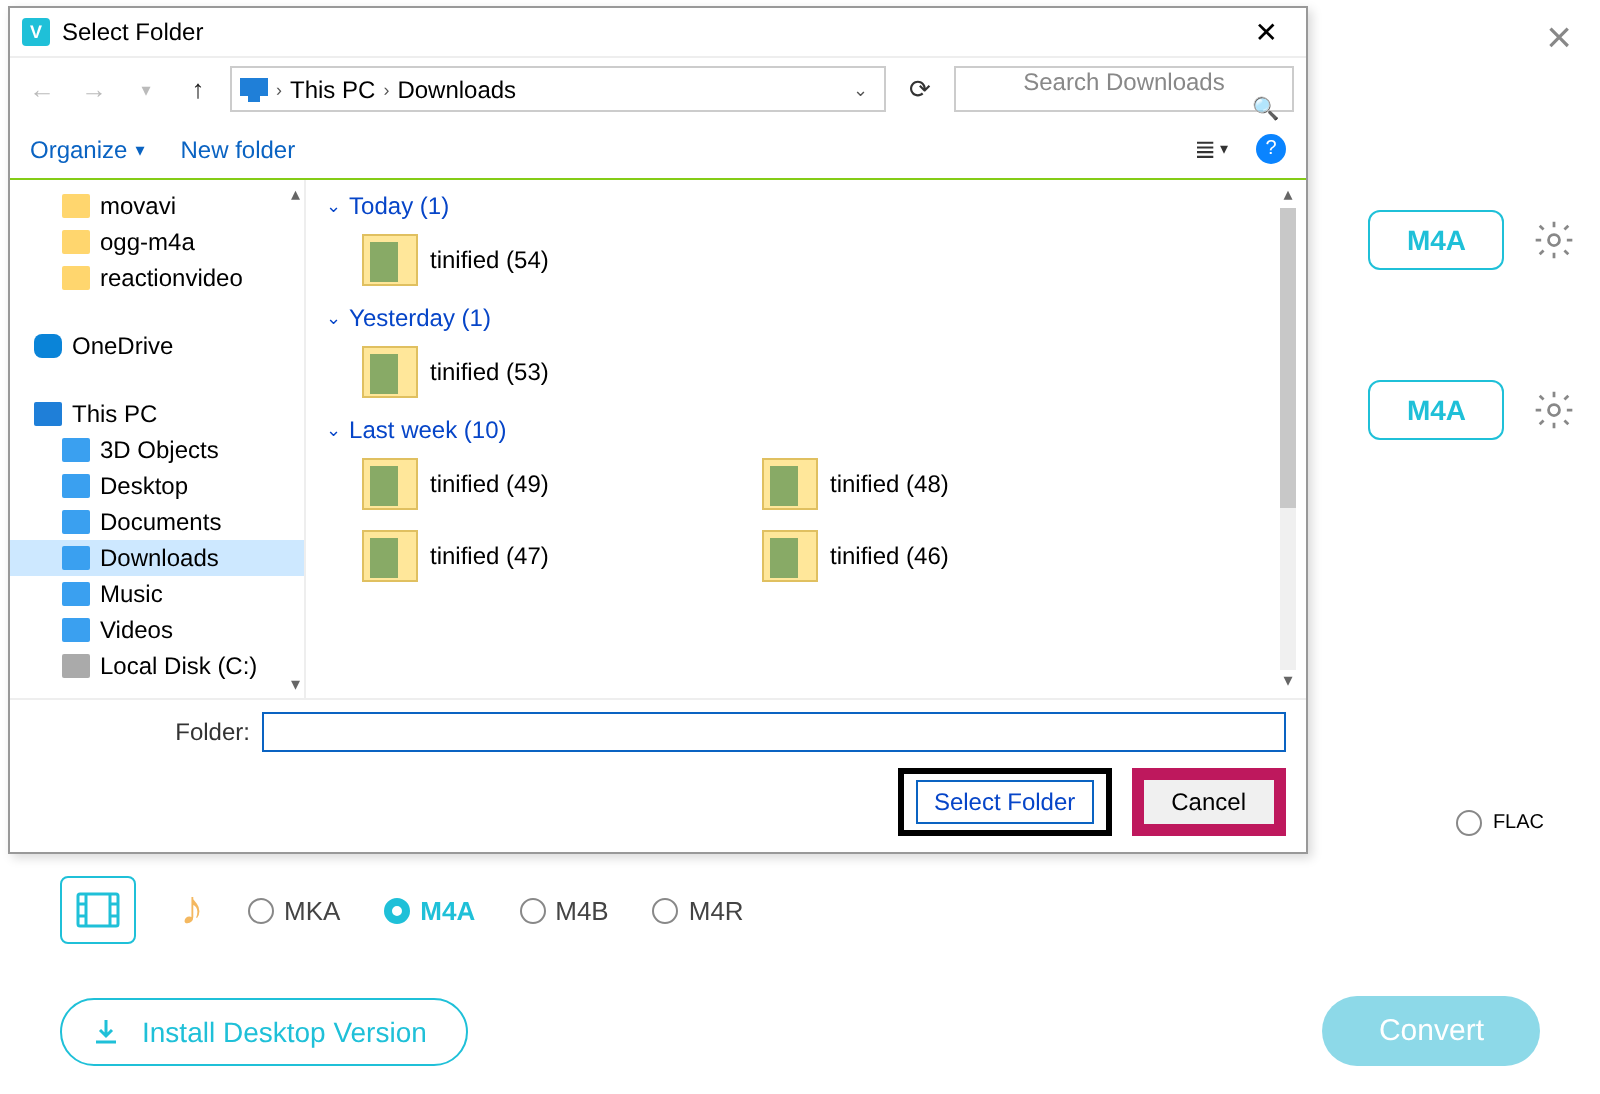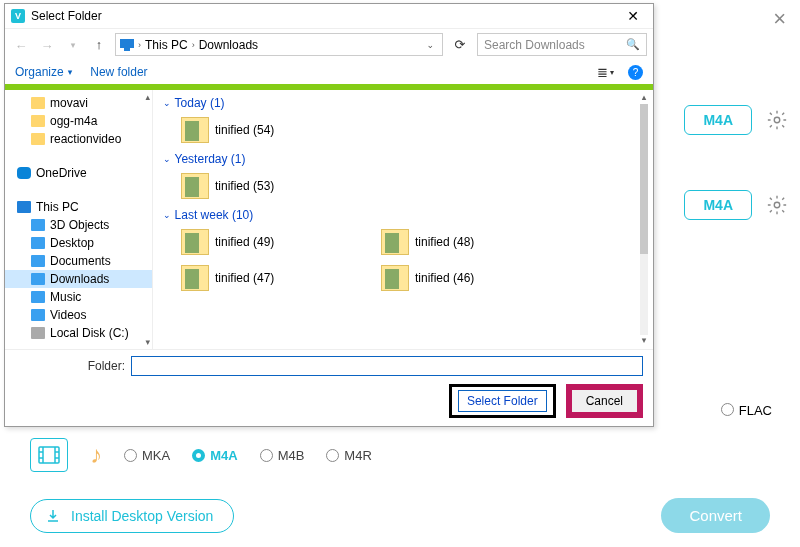--- a/index.html
+++ b/index.html
@@ -12,45 +12,45 @@
 .app-right-row { display: flex; align-items: center; gap: 14px; }
 .m4a-btn { border: 1.5px solid #1fc0d8; color: #1fc0d8; background: #fff; border-radius: 6px; padding: 6px 18px; font-size: 14px; font-weight: 600; }
 .gear { width: 22px; height: 22px; color: #888; }
 
 .formats { position: absolute; left: 30px; bottom: 75px; display: flex; align-items: center; gap: 22px; }
 .format-icon { width: 38px; height: 34px; border: 1.5px solid #1fc0d8; border-radius: 4px; display: flex; align-items: center; justify-content: center; color: #1fc0d8; }
 .music-icon { color: #f4b860; font-size: 24px; }
 .radio { display: flex; align-items: center; gap: 5px; font-size: 13px; color: #444; }
 .radio.sel .rc { border: 4px solid #1fc0d8; }
 .rc { width: 13px; height: 13px; border: 1.5px solid #888; border-radius: 50%; }
-.radio-flac { position: absolute; right: 28px; bottom: 129px; display: flex; align-items: flex-start; gap: 5px; font-size: 13px; }
+.radio-flac { position: absolute; right: 28px; bottom: 129px; display: flex; align-items: center; gap: 5px; font-size: 10px; }
 
 .bottom-bar { position: absolute; left: 30px; right: 30px; bottom: 14px; display: flex; justify-content: space-between; align-items: center; }
 .install-btn { border: 1.5px solid #1fc0d8; color: #1fc0d8; background: #fff; border-radius: 20px; padding: 8px 20px 8px 14px; font-size: 14px; display: flex; align-items: center; gap: 10px; }
 .convert-btn { background: #8dd9e8; color: #fff; border: none; border-radius: 20px; padding: 9px 28px; font-size: 15px; }
 
 
 .dialog { position: absolute; left: 4px; top: 3px; width: 650px; height: 424px; background: #fff; border: 1px solid #999; box-shadow: 2px 2px 5px rgba(0,0,0,.15); display: flex; flex-direction: column; }
 .titlebar { display: flex; align-items: center; height: 24px; padding: 0 6px; font-size: 12px; }
 .titlebar .logo { width: 14px; height: 14px; background: #1fc0d8; border-radius: 2px; margin-right: 6px; display:flex;align-items:center;justify-content:center;color:#fff;font-size:9px;font-weight:bold; }
 .titlebar .spacer { flex: 1; }
 .titlebar .x { font-size: 14px; padding: 0 8px; cursor: pointer; }
 
 .addrbar { display: flex; align-items: center; padding: 4px 6px; gap: 6px; border-top: 1px solid #eee; }
 .nav-arrow { width: 20px; height: 20px; color: #bbb; display:flex;align-items:center;justify-content:center;font-size:13px; }
 .nav-arrow.active { color: #222; }
 .up-arrow { color: #0a63c2; }
 .breadcrumb { flex: 1; border: 1px solid #ccc; height: 23px; display: flex; align-items: center; padding: 0 4px; font-size: 12px; gap: 4px; }
 .bc-sep { color: #555; font-size: 9px; }
 .bc-drop { margin-left: auto; color: #555; font-size: 9px; padding: 0 4px; }
 .refresh { width: 22px; height: 22px; display:flex;align-items:center;justify-content:center;font-size:13px;color:#333; }
-.searchbox { width: 170px; height: 23px; border: 1px solid #ccc; display: flex; align-items: center; padding: 0 6px; font-size: 12px; color: #888; }
+.searchbox { width: 170px; height: 23px; border: 1px solid #ccc; display: flex; align-items: center; padding: 0 6px; font-size: 12px; color: #888; flex-direction: column; }
 .searchbox .si { margin-left: auto; color: #888; font-size: 11px; }
 
-.toolbar { display: flex; align-items: center; padding: 4px 10px; gap: 18px; font-size: 12px; border-bottom: 6px solid #84cc16; height: 30px; }
+.toolbar { display: flex; align-items: center; padding: 4px 10px; gap: 18px; font-size: 12px; border-bottom: 1px solid #84cc16; height: 30px; }
 .tb-item { color: #0a63c2; display: flex; align-items: center; gap: 4px; }
 .tb-right { margin-left: auto; display: flex; align-items: center; gap: 14px; }
 .view-btn { font-size: 13px; color: #333; display:flex;align-items:center;gap:2px; }
 .help { width: 15px; height: 15px; border-radius: 50%; background: #0a84ff; color: #fff; font-size: 10px; display:flex;align-items:center;justify-content:center; }
 
 .body { flex: 1; display: flex; overflow: hidden; }
 .tree { width: 148px; border-right: 1px solid #eee; font-size: 12px; padding: 4px 0; overflow: hidden; position: relative; }
 .tree-item { display: flex; align-items: center; gap: 5px; padding: 2px 0 2px 22px; white-space: nowrap; }
 .tree-item.sel { background: #cde8ff; }
 .tree-item.top { padding-left: 12px; margin-top: 16px; }

